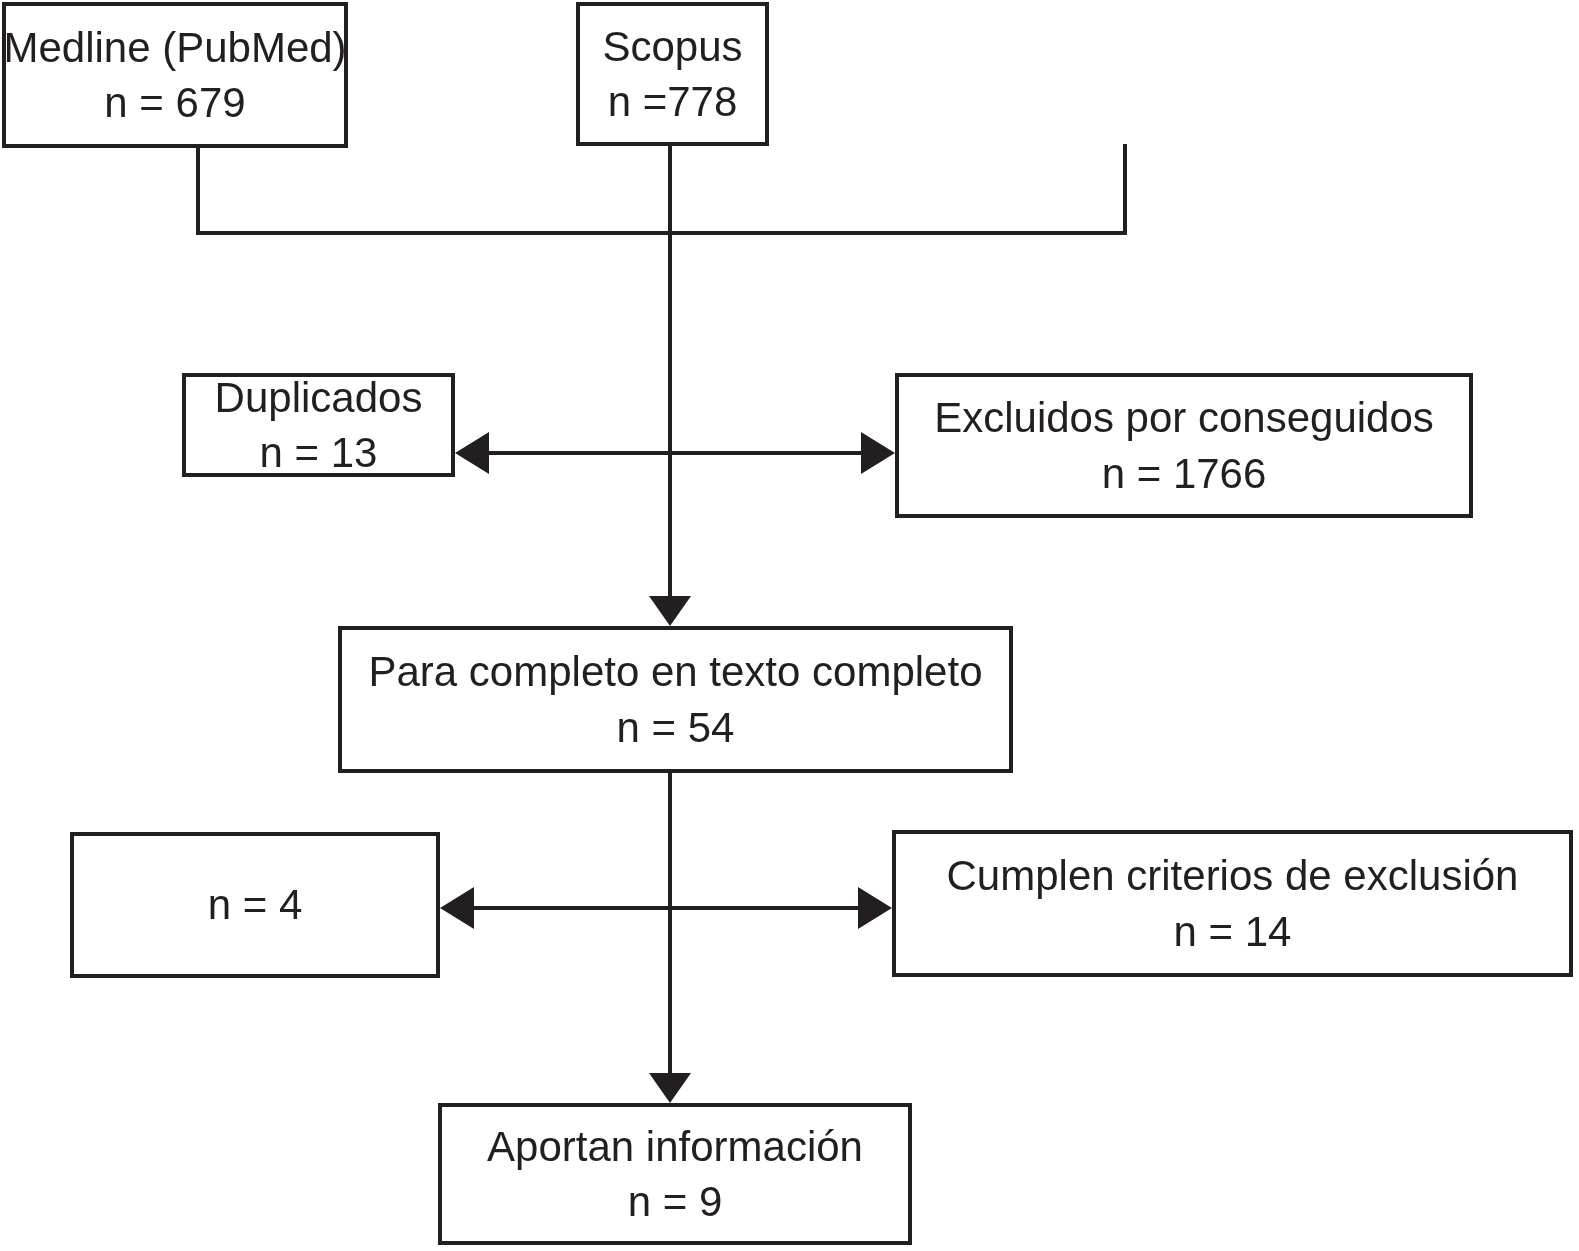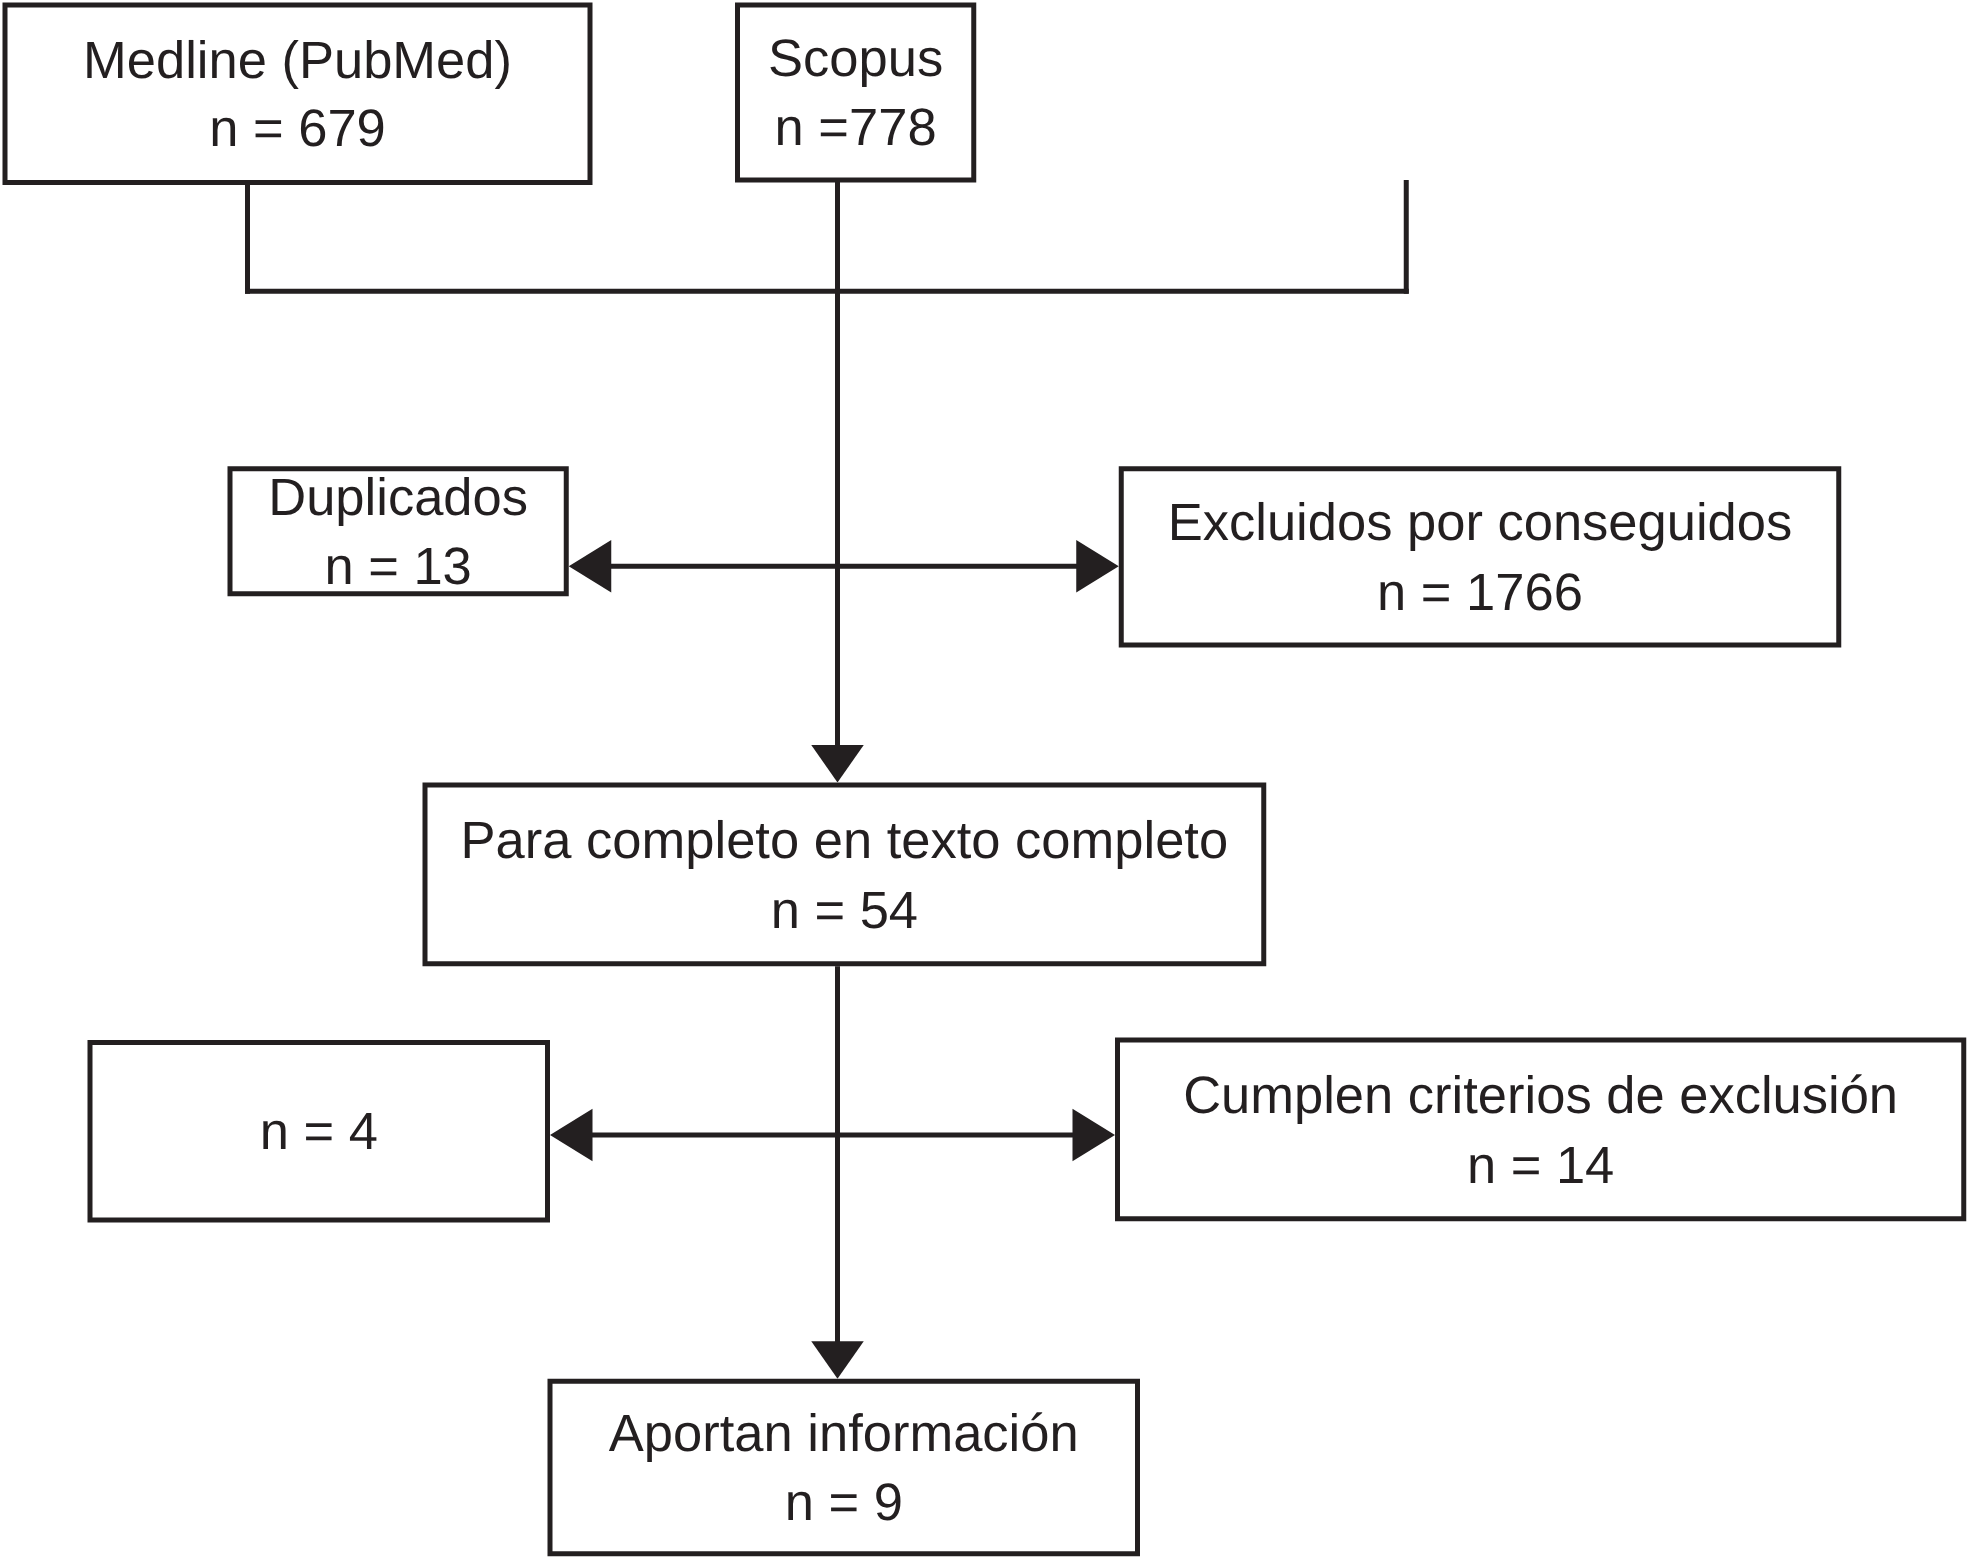--- a/index.html
+++ b/index.html
@@ -27,22 +27,22 @@
     line-height: 1.32;
     white-space: nowrap;
   }
   .node span { display: block; }
   .vline, .hline { position: absolute; background: var(--ink); }
   .arrowhead { position: absolute; width: 0; height: 0; }
   .arrow-down  { border-left: 21px solid transparent; border-right: 21px solid transparent; border-top: 30px solid var(--ink); }
   .arrow-left  { border-top: 21px solid transparent; border-bottom: 21px solid transparent; border-right: 34px solid var(--ink); }
   .arrow-right { border-top: 21px solid transparent; border-bottom: 21px solid transparent; border-left: 34px solid var(--ink); }
 
-  #node-medline        { left: 2px;    top: 2px;    width: 472px; height: 146px; }
-  #node-scopus         { left: 576px;  top: 2px;    width: 193px; height: 144px; margin-left: 12px; }
+  #node-medline        { left: 2px;    top: 2px;    width: 346px; height: 146px; }
+  #node-scopus         { left: 576px;  top: 2px;    width: 193px; height: 144px; }
   #node-scielo         { left: 1029px; top: 2px;    width: 176px; height: 144px; }
   #node-duplicados     { left: 182px;  top: 373px;  width: 273px; height: 104px; }
   #node-excluidos      { left: 895px;  top: 373px;  width: 578px; height: 145px; }
   #node-para-revisar   { left: 338px;  top: 626px;  width: 675px; height: 147px; }
   #node-no-conseguidos { left: 70px;   top: 832px;  width: 370px; height: 146px; }
   #node-cumplen        { left: 892px;  top: 830px;  width: 681px; height: 147px; }
   #node-aportan        { left: 438px;  top: 1103px; width: 474px; height: 142px; }
 
   #drop-medline    { left: 196px;  top: 146px; width: 4px;   height: 89px; }
   #drop-scielo     { left: 1123px; top: 144px; width: 4px;   height: 91px; }

